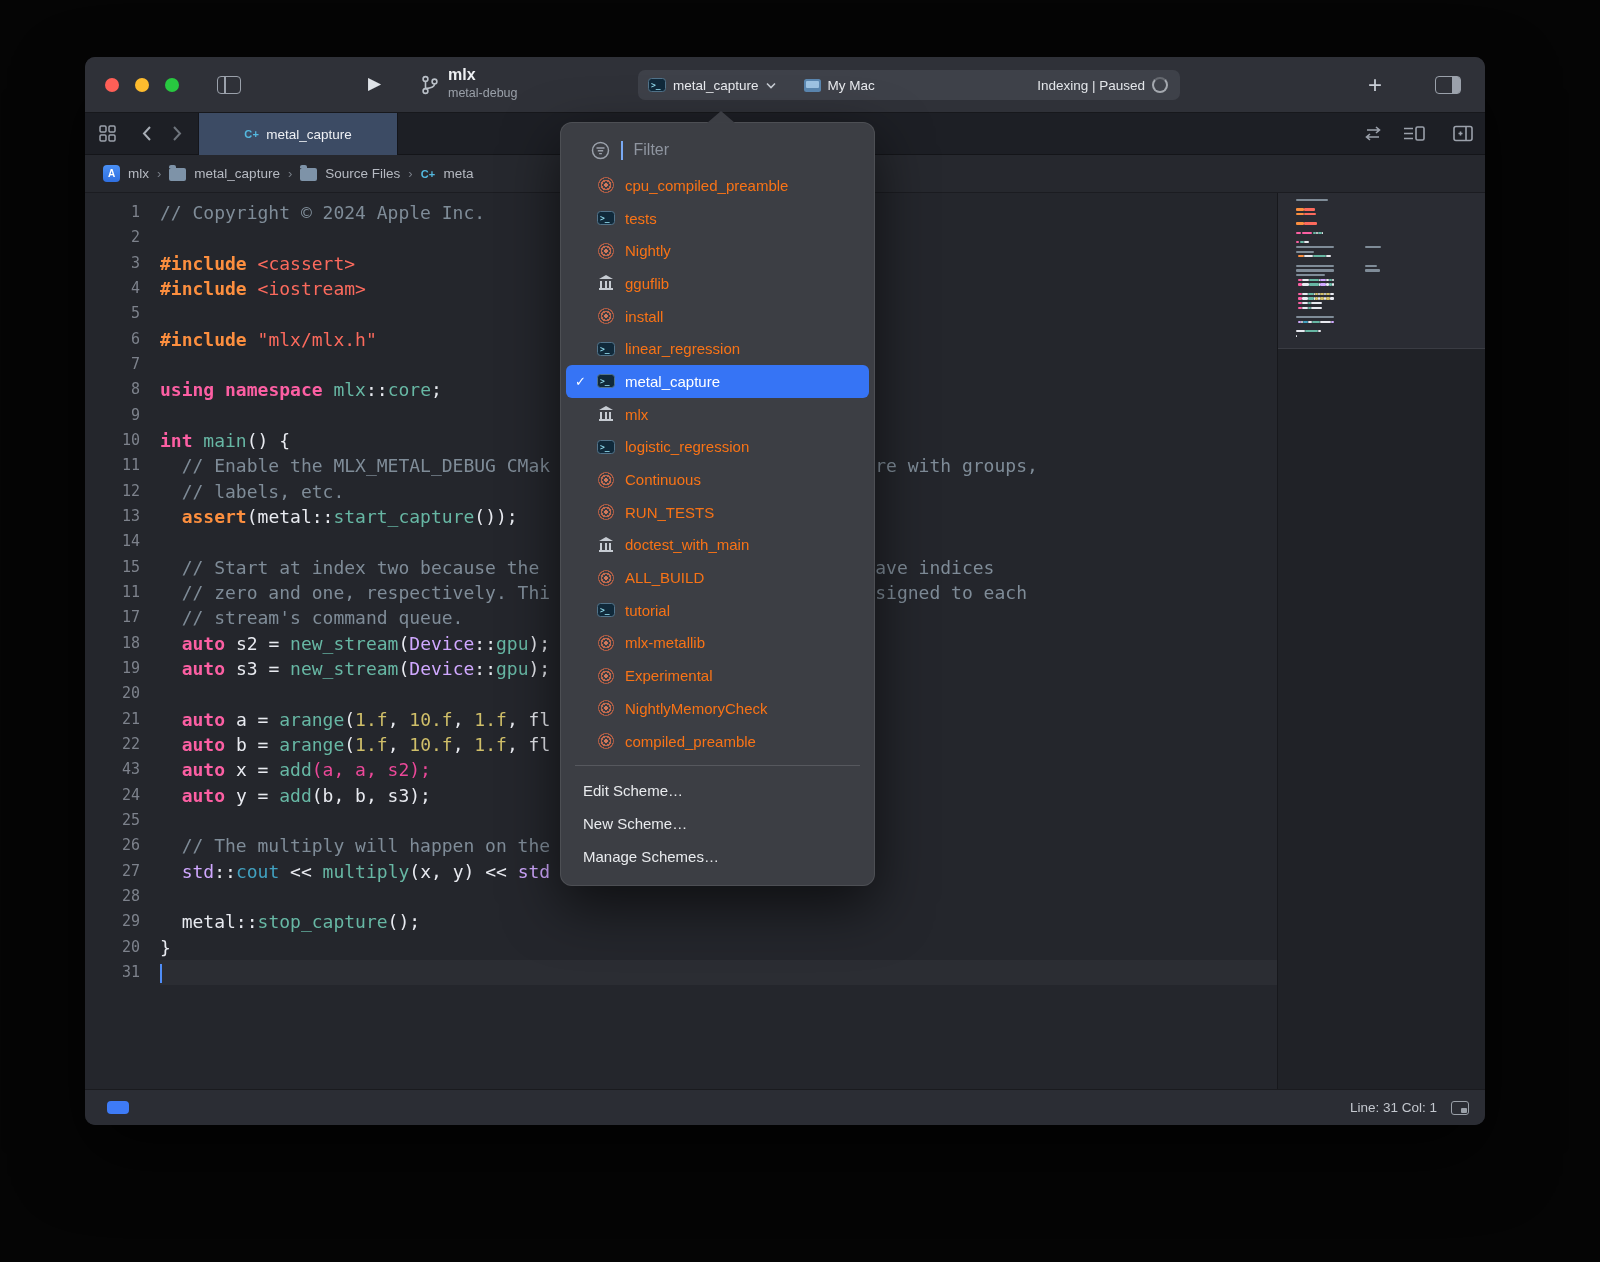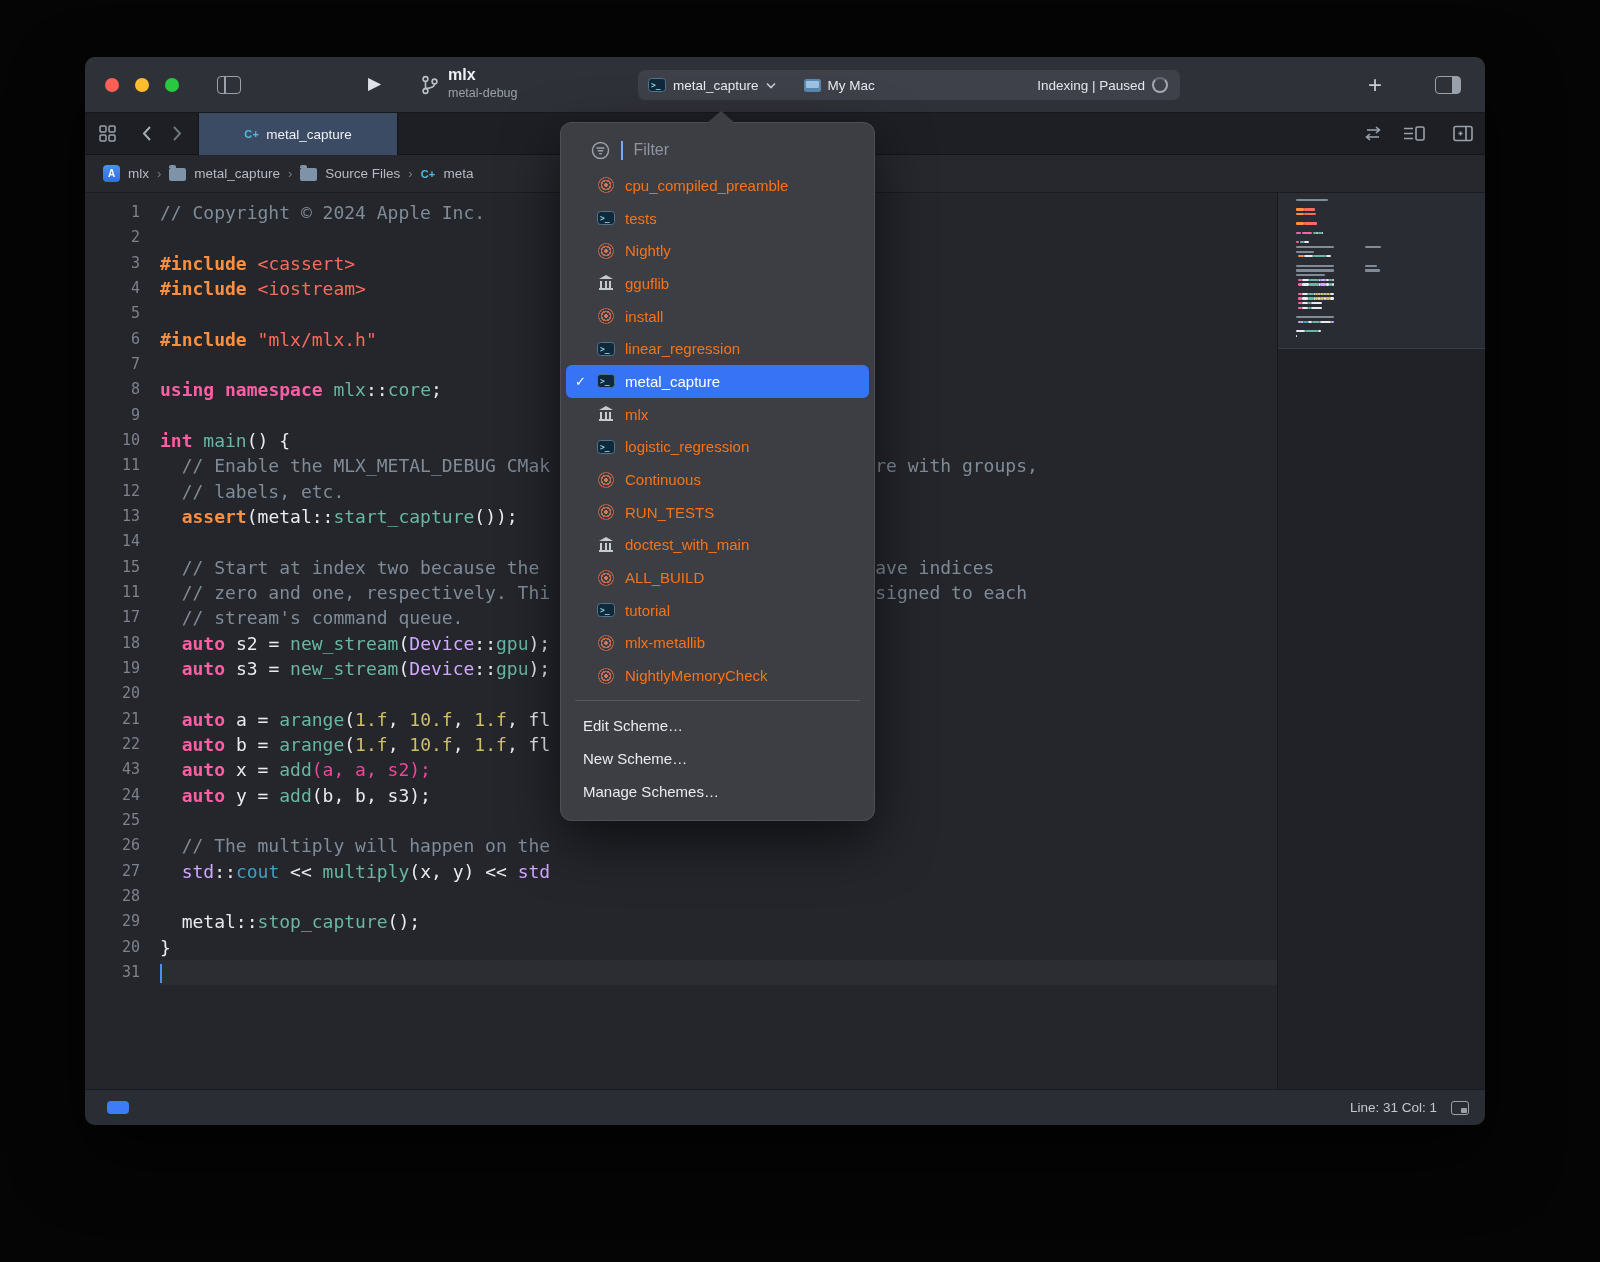--- a/index.html
+++ b/index.html
@@ -534,21 +534,31 @@
         <span class="mi-label">tutorial</span>
       </div>
       <div class="mi">
         <span class="check"></span>
         <span class="mi-icon" data-icon="target-icon"></span>
         <span class="mi-label">mlx-metallib</span>
       </div>
       <div class="mi">
         <span class="check"></span>
         <span class="mi-icon" data-icon="target-icon"></span>
+        <span class="mi-label">Experimental</span>
+      </div>
+      <div class="mi">
+        <span class="check"></span>
+        <span class="mi-icon" data-icon="target-icon"></span>
         <span class="mi-label">NightlyMemoryCheck</span>
+      </div>
+      <div class="mi">
+        <span class="check"></span>
+        <span class="mi-icon" data-icon="target-icon"></span>
+        <span class="mi-label">compiled_preamble</span>
       </div>
 
       <div class="pop-sep"></div>
       <div class="pop-action">Edit Scheme…</div>
       <div class="pop-action">New Scheme…</div>
       <div class="pop-action">Manage Schemes…</div>
     </div>
 
   </div>
 </div>

